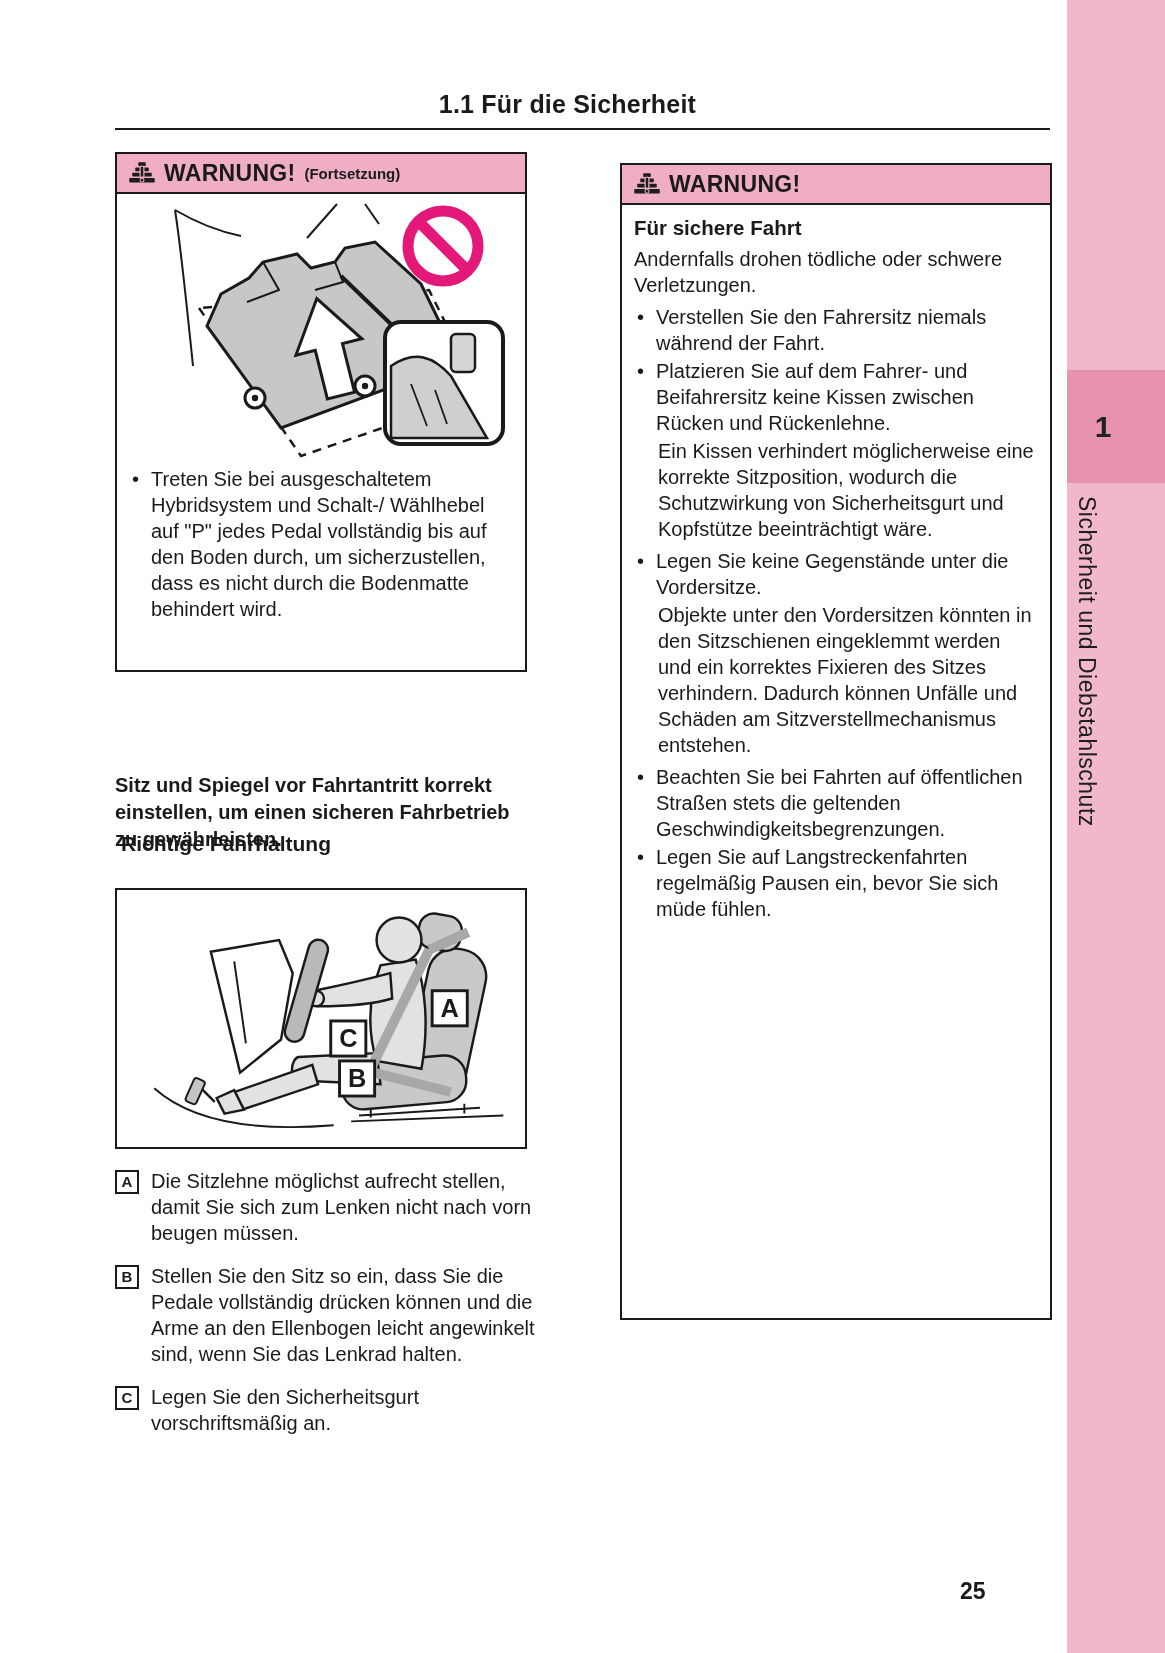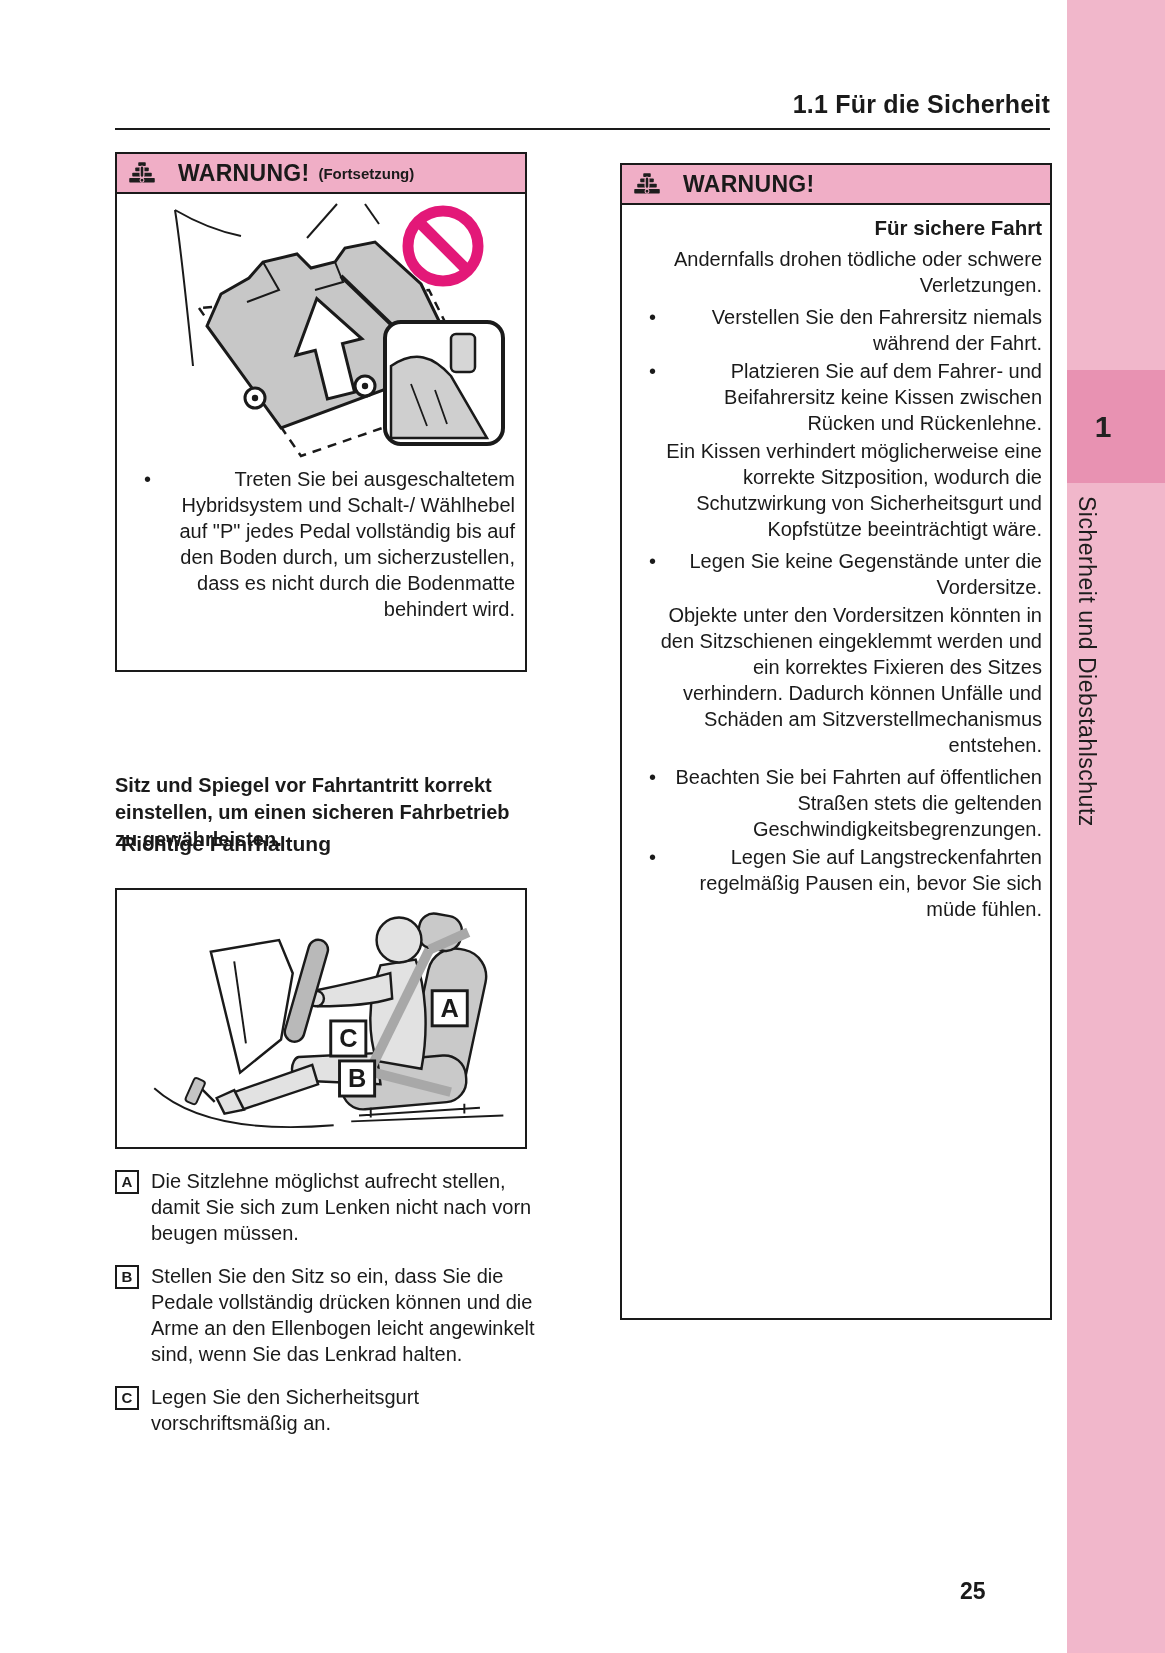--- a/index.html
+++ b/index.html
@@ -12,38 +12,38 @@
   #chapter-tab{
     position:absolute;left:1067px;top:370px;width:98px;height:113px;background:#e892b2;
     display:flex;align-items:center;justify-content:center;padding-right:26px;box-sizing:border-box;
     font-size:30px;font-weight:bold;color:#222;
   }
   #side-title{
     position:absolute;left:1073px;top:496px;writing-mode:vertical-rl;
     font-size:23px;color:#1d1d1d;letter-spacing:.5px;white-space:nowrap;
   }
   
-  #hdr-title{position:absolute;left:115px;top:90px;width:935px;text-align:right;
+  #hdr-title{position:absolute;left:100px;top:90px;width:935px;text-align:center;
     font-size:25px;font-weight:bold;letter-spacing:.2px;}
   #hdr-rule{position:absolute;left:115px;top:128px;width:935px;height:2px;background:#1a1a1a;}
   #page-num{position:absolute;left:960px;top:1578px;width:90px;text-align:left;
     font-size:23px;font-weight:bold;}
   
   .warnbox{position:absolute;border:2px solid #1a1a1a;background:#fff;box-sizing:border-box;}
   #warnbox-left{left:115px;top:152px;width:412px;height:520px;}
   #warnbox-right{left:620px;top:163px;width:432px;height:1157px;}
   .warnhead{
     height:40px;background:#f0aec6;border-bottom:2px solid #1a1a1a;
     display:flex;align-items:center;padding-left:10px;box-sizing:border-box;
   }
-  .warnhead .wtitle{font-size:23px;font-weight:bold;letter-spacing:.3px;margin-left:21px;}
+  .warnhead .wtitle{font-size:23px;font-weight:bold;letter-spacing:.3px;margin-left:7px;}
   .warnhead .wcont{font-size:15px;font-weight:bold;margin-left:9px;}
   .warn-icon{width:30px;height:27px;flex:none;}
   
-  .blk{font-size:20px;line-height:26px;margin:0 0 6px 0;text-align:right;}
+  .blk{font-size:20px;line-height:26px;margin:0 6px 6px 0;}
   .blk.heading{font-weight:bold;font-size:20.5px;margin-bottom:5px;}
   .blk.bullet{display:flex;margin-bottom:2px;}
   .blk .dot{flex:none;width:22px;padding-left:3px;box-sizing:border-box;}
   .blk .btxt{flex:1;}
   .blk.sub{padding-left:24px;margin-top:2px;margin-bottom:6px;}
   #warn2-body{padding:10px 8px 8px 12px;}
   #warn1-body{padding:4px 10px 8px 12px;}
   
   #sec-heading{position:absolute;left:115px;top:696px;font-size:26px;font-weight:bold;}
   #sec-intro{position:absolute;left:115px;top:772px;width:420px;font-size:20px;line-height:27px;font-weight:bold;}

